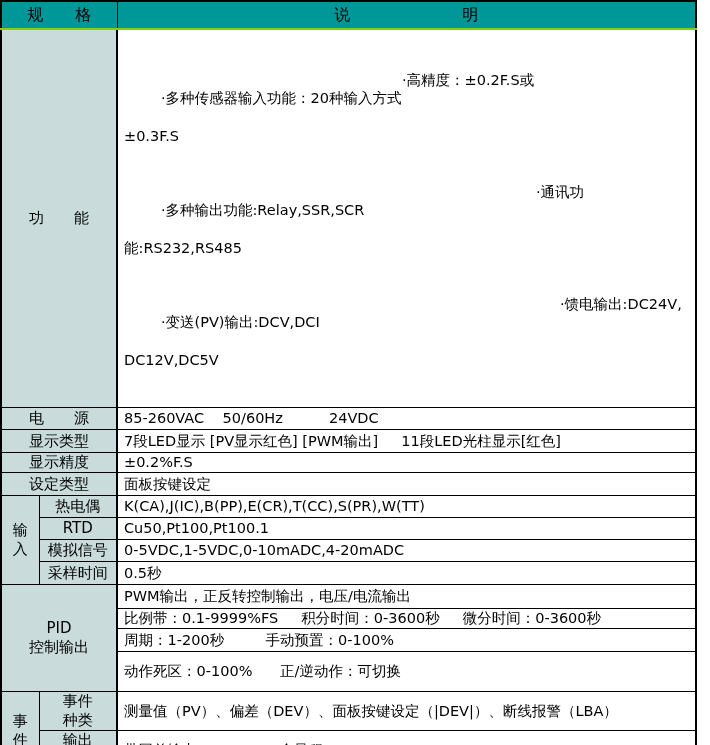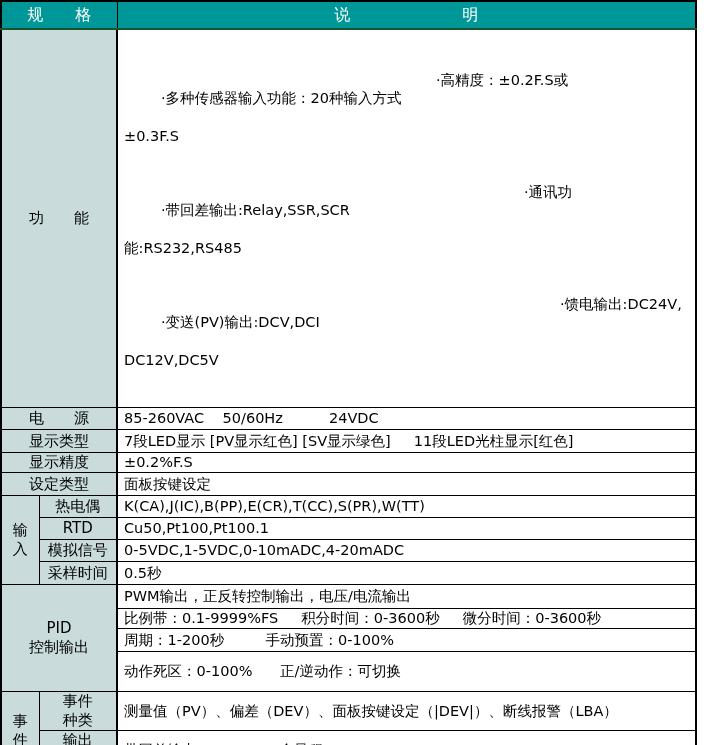--- a/index.html
+++ b/index.html
@@ -14,27 +14,27 @@
     width:697px;
     border:2px solid #000;
   }
   td,th{
     border:1px solid #000;
     padding:0;
     overflow:hidden;
   }
   tr.hdr th{
     background:#009798;
-    color:#ffffff;
+    color:#000000;
     font-weight:normal;
     font-size:16px;
     height:26px;
     text-align:center;
     vertical-align:middle;
-    border-bottom:2px solid #14532d;
+    border-bottom:2px solid #84cc16;
     white-space:pre;
   }
   td.lbl,td.sub{
     background:#c9dbdb;
     text-align:center;
     vertical-align:middle;
     font-size:15px;
     line-height:19px;
     white-space:pre;
   }
@@ -51,22 +51,22 @@
     vertical-align:top;
     padding-top:3px;
   }
   .fn-line{
     position:relative;
     height:18px;
     line-height:18px;
     white-space:pre;
   }
   .fn-right{position:absolute;top:0;white-space:pre;}
-  .r1{left:312px}
-  .r3{left:400px}
+  .r1{left:278px}
+  .r3{left:412px}
   .r5{left:436px}
 </style>
 </head>
 <body>
 
 <table class="spec">
   <colgroup>
     <col style="width:38px">
     <col style="width:78px">
     <col>
@@ -80,40 +80,40 @@
 
   <tr style="height:109px">
     <td class="lbl" colspan="2">功　　能</td>
     <td class="val fn-cell">
       <div class="fn-line">
         <span>·多种传感器输入功能：20种输入方式</span>
         <span class="fn-right r1">·高精度：±0.2F.S或</span>
       </div>
       <div class="fn-line">±0.3F.S</div>
       <div class="fn-line">
-        <span>·带回差输出:Relay,SSR,SCR</span>
+        <span>·多种输出功能:Relay,SSR,SCR</span>
         <span class="fn-right r3">·通讯功</span>
       </div>
       <div class="fn-line">能:RS232,RS485</div>
       <div class="fn-line">
         <span>·变送(PV)输出:DCV,DCI</span>
         <span class="fn-right r5">·馈电输出:DC24V,</span>
       </div>
       <div class="fn-line">DC12V,DC5V</div>
     </td>
   </tr>
 
   <tr style="height:22px">
     <td class="lbl" colspan="2">电　　源</td>
     <td class="val">85-260VAC    50/60Hz          24VDC</td>
   </tr>
 
   <tr style="height:23px">
     <td class="lbl" colspan="2">显示类型</td>
-    <td class="val">7段LED显示 [PV显示红色] [SV显示绿色]     11段LED光柱显示[红色]</td>
+    <td class="val">7段LED显示 [PV显示红色] [PWM输出]     11段LED光柱显示[红色]</td>
   </tr>
 
   <tr style="height:17px">
     <td class="lbl" colspan="2">显示精度</td>
     <td class="val">±0.2%F.S</td>
   </tr>
 
   <tr style="height:23px">
     <td class="lbl" colspan="2">设定类型</td>
     <td class="val">面板按键设定</td>

